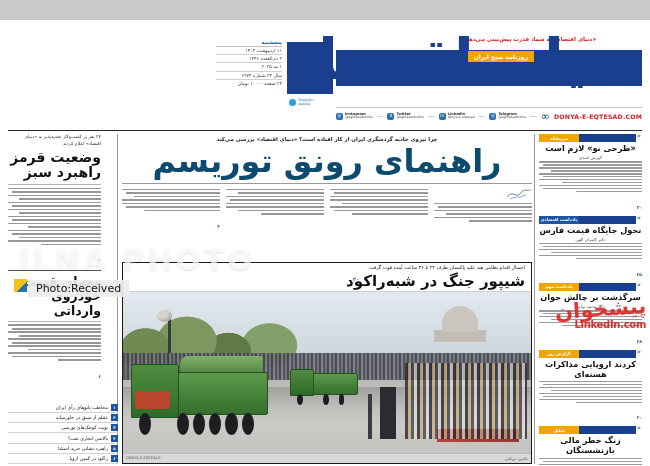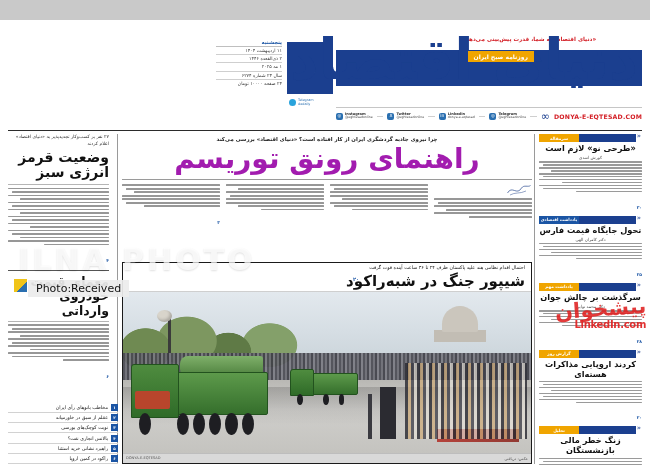--- a/index.html
+++ b/index.html
@@ -128,21 +128,21 @@
   .np-mark{color:#1b3f8f;font-size:11px;line-height:1;}
 
   
   .mast-rule{position:absolute;left:8px;right:8px;top:110px;height:1px;background:#2b2b2b;}
 
   
   .bodyarea{position:absolute;left:0;top:112px;width:650px;height:334px;}
 
   
   .lcol{position:absolute;left:8px;top:2px;width:110px;height:330px;
-    border-right:.8px solid #9a9a9a;padding-right:8px;box-sizing:border-box;direction:rtl;}
+    border-right:.8px solid #9a9a9a;padding-right:16px;box-sizing:border-box;direction:rtl;}
   .l-kicker{font-size:4.6px;color:#333;text-align:right;line-height:1.5;direction:rtl;margin-bottom:2px;}
   .l-head{font-size:14px;font-weight:bold;color:#111;text-align:right;line-height:1.12;direction:rtl;}
   .l-head2{font-size:12.5px;font-weight:bold;color:#111;text-align:right;line-height:1.14;direction:rtl;}
   .rule-thin{height:.7px;background:#b5b5b5;margin:3px 0;}
   .rule-dark{height:1px;background:#555;margin:4px 0;}
 
   
   .txt{direction:rtl;text-align:justify;}
   .tline{height:1.6px;background:#6f6f6f;margin:1.9px 0;opacity:.72;border-radius:.5px;}
   .tline.s1{width:100%;}
@@ -157,21 +157,21 @@
   .idx{position:absolute;left:8px;bottom:2px;width:110px;direction:rtl;}
   .idx-row{display:flex;align-items:center;gap:3px;border-bottom:.6px solid #d2d2d2;padding:1.1px 0;}
   .idx-num{width:7px;height:7px;background:#1b55a4;color:#fff;font-size:4px;font-weight:bold;
     display:flex;align-items:center;justify-content:center;flex:0 0 auto;}
   .idx-tx{font-size:4.8px;color:#1a1a1a;white-space:nowrap;text-align:right;flex:1;}
 
   
   .ccol{position:absolute;left:122px;top:2px;width:410px;height:330px;}
   .c-kicker{font-size:5.4px;color:#222;text-align:center;direction:rtl;margin-top:2px;font-weight:bold;}
   .c-head{
-    font-size:28px;font-weight:bold;color:#a21caf;text-align:center;direction:rtl;
+    font-size:32px;font-weight:bold;color:#0c4a6e;text-align:center;direction:rtl;
     line-height:1.1;margin-top:2px;letter-spacing:-.3px;
   }
   .c-rule{height:.8px;background:#9a9a9a;margin:4px 0 3px;}
   .c-cols{display:flex;direction:rtl;gap:6px;}
   .c-cols .cc{flex:1;}
   .sigwrap{display:flex;justify-content:flex-start;align-items:flex-start;gap:2px;}
   .sig{width:26px;height:14px;}
 
   
   .photoblock{position:absolute;left:0;right:0;top:128px;bottom:0;border:1px solid #1a1a1a;
@@ -345,21 +345,21 @@
       </div>
     </div>
 
     <div class="mast-rule"></div>
 
     <div class="bodyarea">
 
       <div class="lcol">
         <div class="l-kicker">۲۷ نفر بر کسب‌وکار تجدیدپذیر به «دنیای اقتصاد» اعلام کردند</div>
         <div class="l-head">وضعیت قرمز</div>
-        <div class="l-head">انرژی سبز</div>
+        <div class="l-head">راهبرد سبز</div>
         <div class="rule-thin"></div>
         <div class="txt">
           <div class="tline s1"></div>
             <div class="tline s2"></div>
             <div class="tline s1"></div>
           <div class="tline s3"></div>
             <div class="tline s1"></div>
             <div class="tline s2"></div>
           <div class="tline s1"></div>
             <div class="tline s3"></div>

